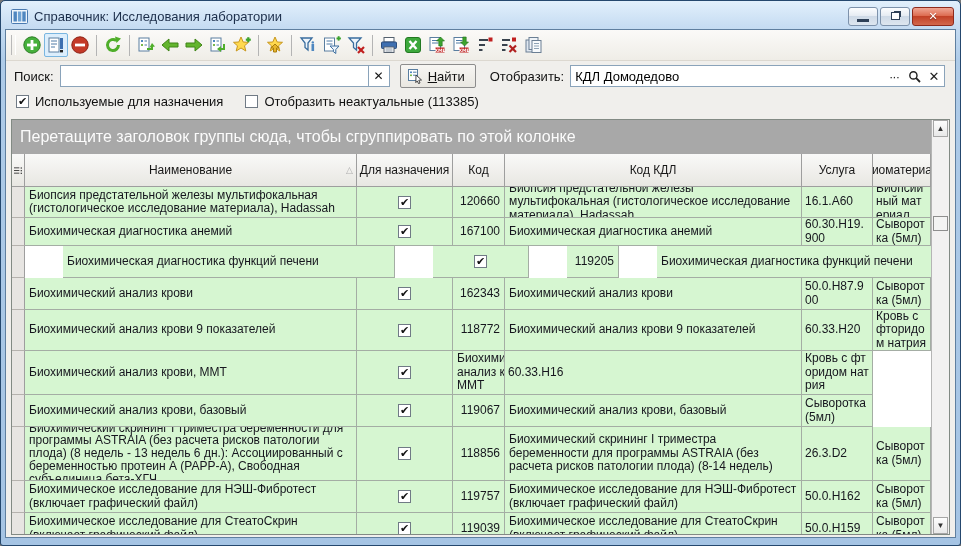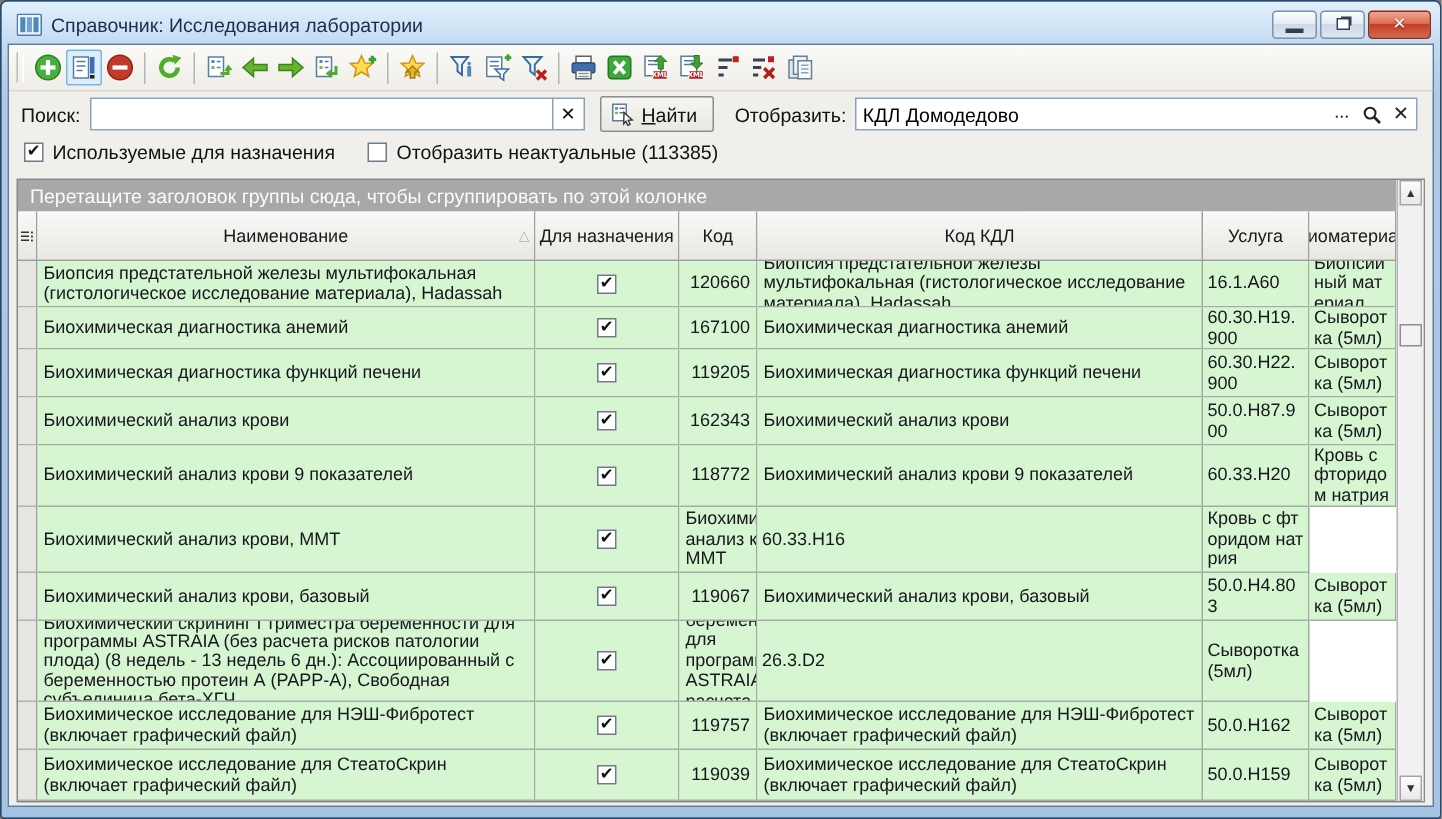--- a/index.html
+++ b/index.html
@@ -57,21 +57,21 @@
   .labbox{flex:1;margin-right:2px;}
   .inlineico{width:20px;height:100%;display:flex;align-items:center;justify-content:center;color:#222;font-size:13px;}
   
   .row3{height:25px;display:flex;align-items:center;gap:22px;padding:0 10px;font-size:13px;color:#111;}
   .ckwrap{display:flex;align-items:center;gap:6px;}
   .cb{width:13px;height:13px;background:#fff;border:1px solid #707a85;display:flex;align-items:center;justify-content:center;
     font-size:11px;font-weight:bold;color:#111;line-height:1;}
   
   .gridwrap{flex:1;margin:5px 5px 2px 5px;border:1px solid #828a84;display:flex;overflow:hidden;background:#fff;}
   .gridmain{flex:1;display:flex;flex-direction:column;overflow:hidden;min-width:0;}
-  .grouppanel{height:21px;background:#a8a8a8;color:#fbfbfb;font-size:13px;display:flex;align-items:center;padding-left:8px;flex:0 0 auto;}
+  .grouppanel{height:34px;background:#a8a8a8;color:#fbfbfb;font-size:16px;display:flex;align-items:center;padding-left:8px;flex:0 0 auto;}
   .hrow,.tr{display:grid;grid-template-columns:13px 332px 96px 52px 297px 71px 1fr;}
   .hrow{flex:0 0 auto;height:33px;}
   .th{background:linear-gradient(#f9f9f8,#e8e7e2);border-right:1px solid #9e9e9e;border-bottom:1px solid #9e9e9e;
     font-size:12px;color:#181818;display:flex;align-items:center;justify-content:center;text-align:center;
     position:relative;padding:1px 2px;line-height:13px;overflow:hidden;}
   .sortmark{position:absolute;right:3px;top:10px;font-size:9px;color:#aeaeae;}
   .rows{flex:1;overflow:hidden;display:flex;flex-direction:column;}
   .td{background:#d6f6d1;border-right:1px solid #a4ada4;border-bottom:1px solid #a4ada4;
     font-size:12px;line-height:13.5px;color:#16161e;padding:2px 4px;overflow:hidden;}
   .td.ind{background:#e7e5e2;border-right:1px solid #9e9e9e;border-bottom:1px solid #b5b2ae;padding:0;}
@@ -382,21 +382,21 @@
             <div class="td ind"></div>
             <div class="td name">Биохимическая диагностика анемий</div>
             <div class="td chk">
                 <span class="cb checked">✔</span>
               </div>
             <div class="td code">167100</div>
             <div class="td svc">Биохимическая диагностика анемий</div>
             <div class="td kdl">60.30.H19.900</div>
             <div class="td bio">Сыворотка (5мл)</div>
           </div>
-          <div class="tr" style="height:32px;">
+          <div class="tr" style="height:32px;gap:38px;">
             <div class="td ind"></div>
             <div class="td name">Биохимическая диагностика функций печени</div>
             <div class="td chk">
                 <span class="cb checked">✔</span>
               </div>
             <div class="td code">119205</div>
             <div class="td svc">Биохимическая диагностика функций печени</div>
             <div class="td kdl">60.30.H22.900</div>
             <div class="td bio">Сыворотка (5мл)</div>
           </div>
@@ -433,29 +433,29 @@
             <div class="td bio">Кровь с фторидом натрия</div>
           </div>
           <div class="tr" style="height:34px;">
             <div class="td ind"></div>
             <div class="td name">Биохимический анализ крови, базовый</div>
             <div class="td chk">
                 <span class="cb checked">✔</span>
               </div>
             <div class="td code">119067</div>
             <div class="td svc">Биохимический анализ крови, базовый</div>
-            <div class="td kdl">50.0.H4.803</div>
             <div class="td bio">Сыворотка (5мл)</div>
           </div>
           <div class="tr" style="height:54px;">
             <div class="td ind"></div>
             <div class="td name" style="line-height:12.8px;">Биохимический скрининг I триместра беременности для программы ASTRAIA (без расчета рисков патологии плода) (8 недель - 13 недель 6 дн.): Ассоциированный с беременностью протеин А (PAPP-A), Свободная субъединица бета-ХГЧ</div>
             <div class="td chk">
                 <span class="cb checked">✔</span>
               </div>
+            <div class="td code">118856</div>
             <div class="td svc">Биохимический скрининг I триместра беременности для программы ASTRAIA (без расчета рисков патологии плода) (8-14 недель)</div>
             <div class="td kdl">26.3.D2</div>
             <div class="td bio">Сыворотка (5мл)</div>
           </div>
           <div class="tr" style="height:32px;">
             <div class="td ind"></div>
             <div class="td name">Биохимическое исследование для НЭШ-Фибротест (включает графический файл)</div>
             <div class="td chk">
                 <span class="cb checked">✔</span>
               </div>

